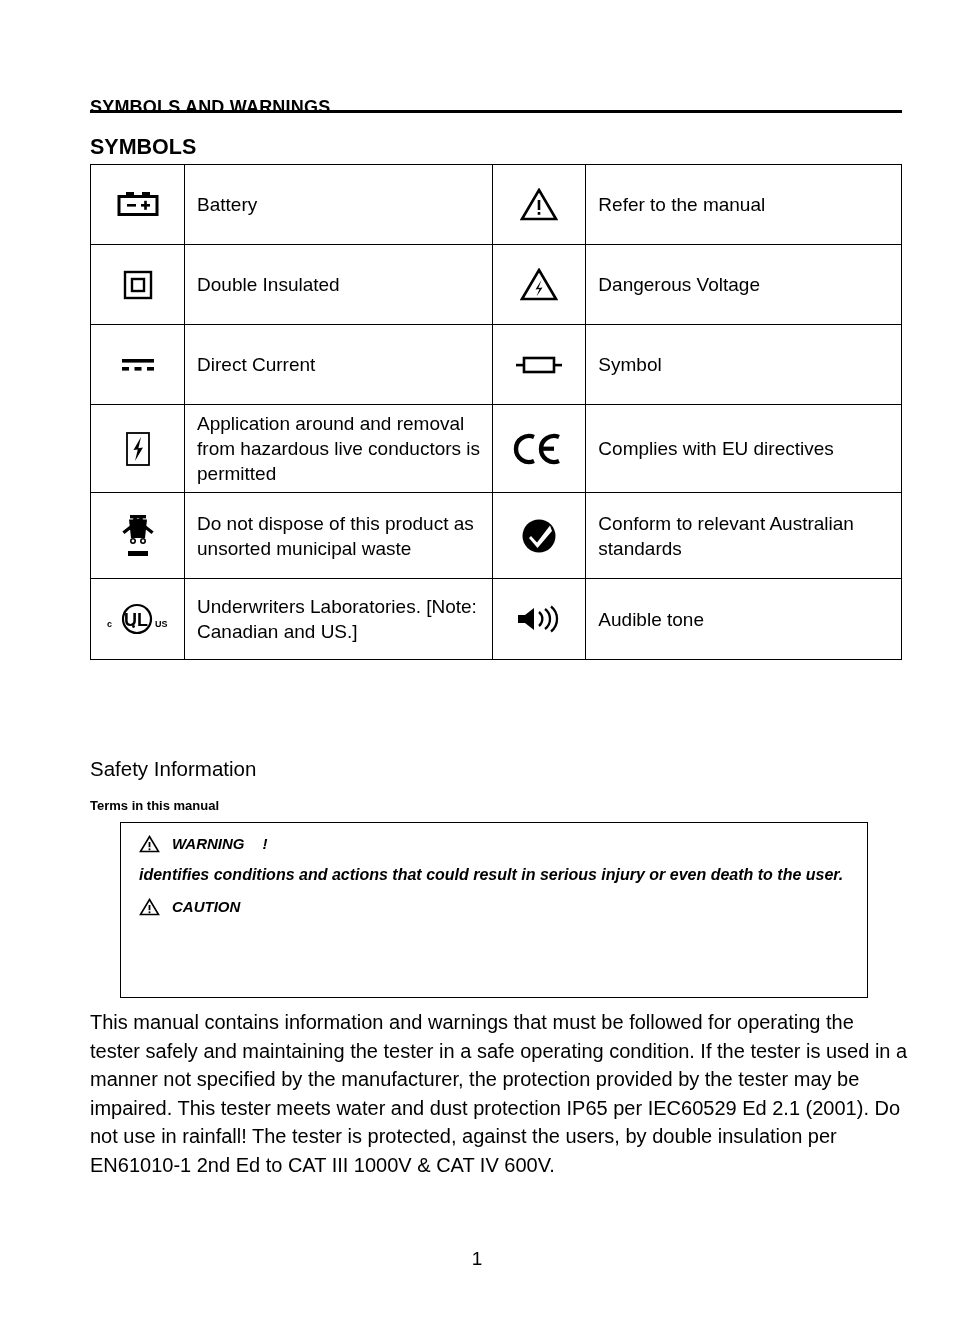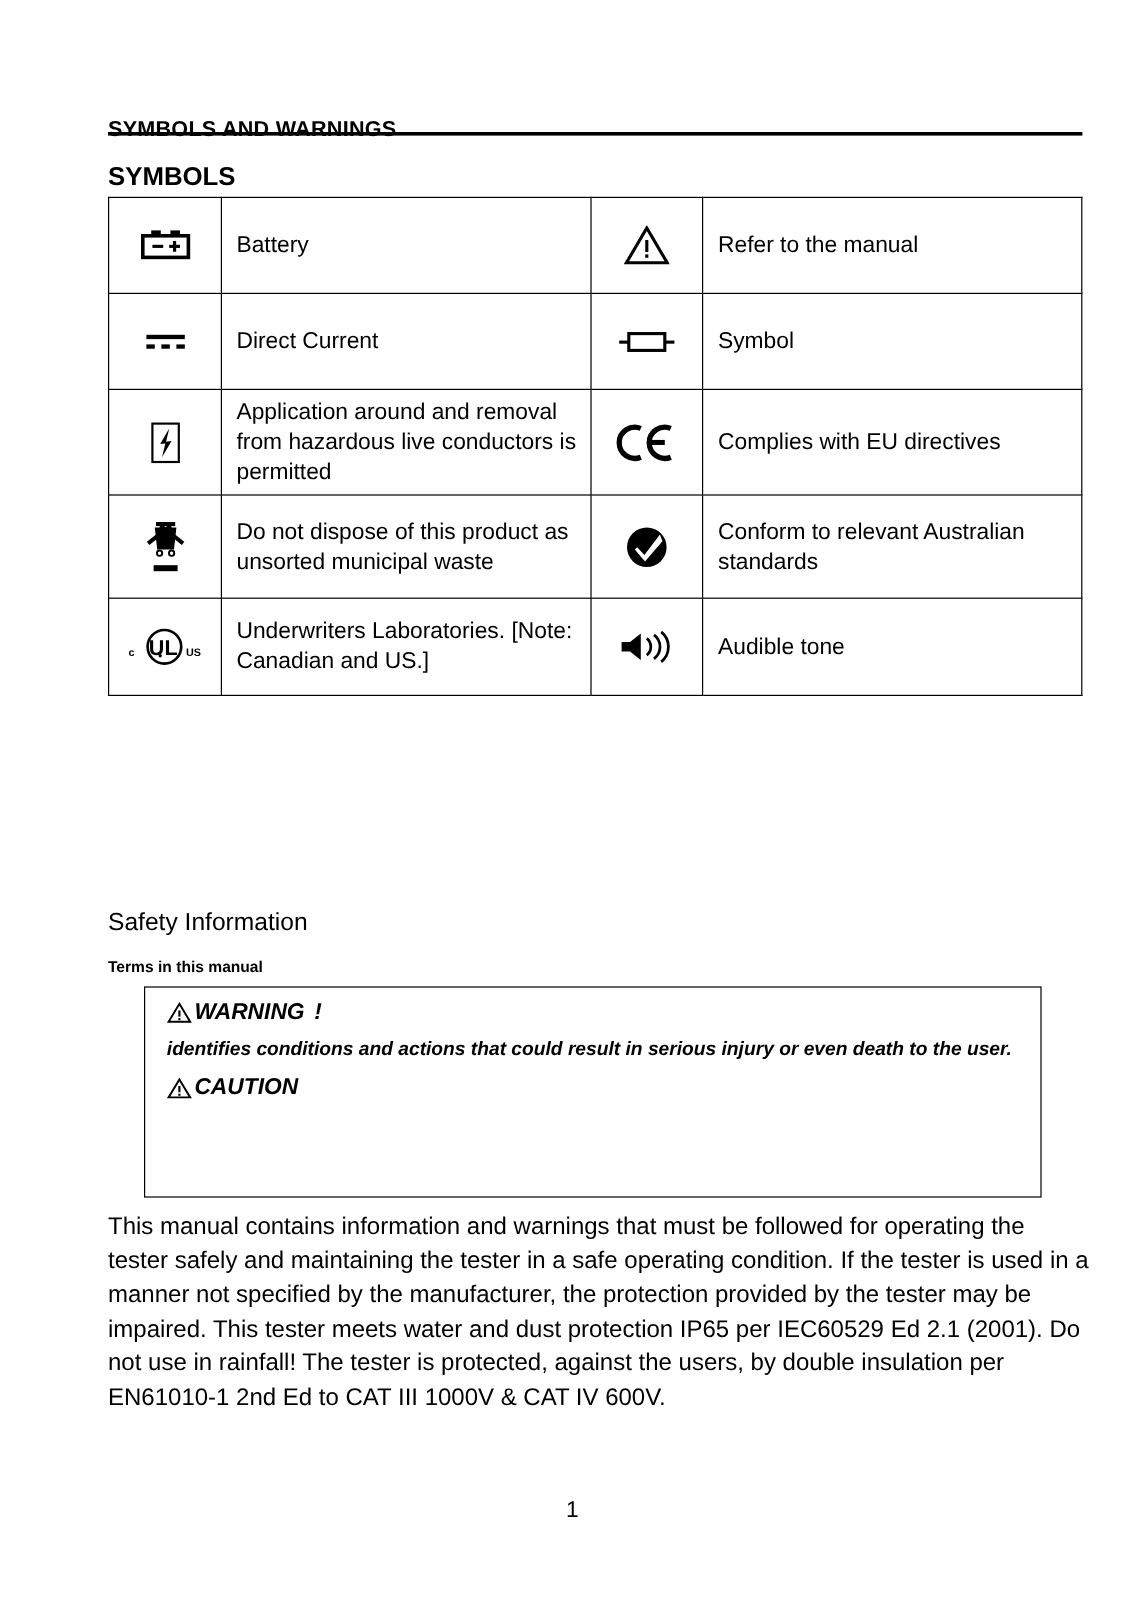--- a/index.html
+++ b/index.html
@@ -100,25 +100,25 @@
   }
   .wline {
     font-style: italic;
     font-weight: bold;
     font-size: 16px;
     line-height: 22px;
   }
   .wtitle {
     font-style: italic;
     font-weight: bold;
-    font-size: 19px;
+    font-size: 15px;
     line-height: 22px;
     display: flex;
     align-items: center;
-    gap: 2px;
+    gap: 12px;
   }
   .wbody { margin-top: 9px; }
   .wbody2 { margin-top: 9px; }
   .wcaution { margin-top: 10px; font-style: italic; }
 
   
   .bodypara {
     position: absolute;
     left: 90px; top: 1008px;
     width: 818px;
@@ -167,20 +167,40 @@
             <svg width="38" height="34" viewBox="0 0 38 34">
               <path d="M19 2 L36 31 L2 31 Z" fill="none" stroke="#000" stroke-width="2.6" stroke-linejoin="miter"></path>
               <rect x="17.7" y="12" width="2.6" height="10" fill="#000"></rect>
               <rect x="17.7" y="24" width="2.6" height="2.8" fill="#000"></rect>
             </svg>
           </div>
         </td>
         <td class="txt c2">Refer to the manual</td>
       </tr>
 
+      <tr class="r-tall">
+        <td class="icon">
+          <div class="iconwrap">
+            <svg width="32" height="32" viewBox="0 0 32 32">
+              <rect x="3" y="3" width="26" height="26" fill="none" stroke="#000" stroke-width="2.4"></rect>
+              <rect x="10" y="10" width="12" height="12" fill="none" stroke="#000" stroke-width="2.4"></rect>
+            </svg>
+          </div>
+        </td>
+        <td class="txt c1">Double Insulated</td>
+        <td class="icon i2">
+          <div class="iconwrap">
+            <svg width="38" height="34" viewBox="0 0 38 34">
+              <path d="M19 2 L36 31 L2 31 Z" fill="none" stroke="#000" stroke-width="2.6" stroke-linejoin="miter"></path>
+              <path d="M21.5 12 L15.5 21.5 L19.5 21 L16.5 28.5 L22.5 19.5 L18.4 20 Z" fill="#000"></path>
+            </svg>
+          </div>
+        </td>
+        <td class="txt c2">Dangerous Voltage</td>
+      </tr>
 
 
       <tr class="r-tall">
         <td class="icon">
           <div class="iconwrap">
             <svg width="42" height="20" viewBox="0 0 42 20">
               <rect x="5" y="4" width="32" height="3.6" fill="#000"></rect>
               <rect x="5" y="12" width="7" height="3.6" fill="#000"></rect>
               <rect x="17.5" y="12" width="7" height="3.6" fill="#000"></rect>
               <rect x="30" y="12" width="7" height="3.6" fill="#000"></rect>

